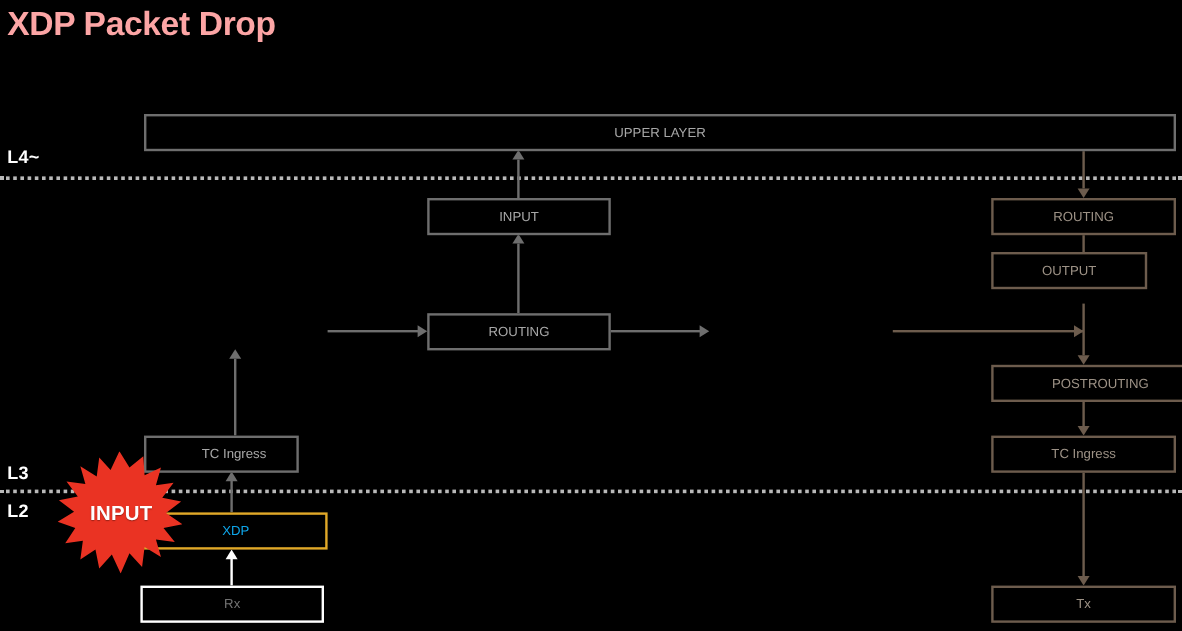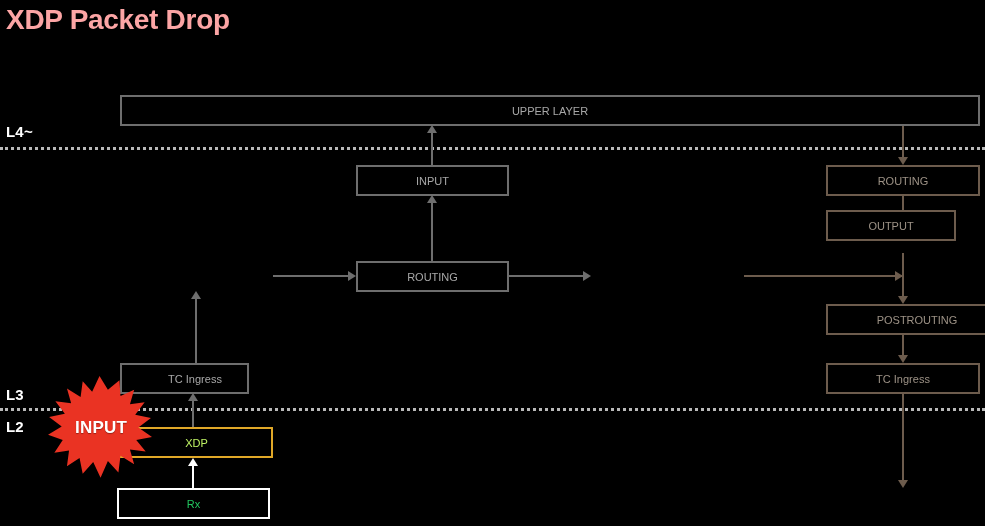--- a/index.html
+++ b/index.html
@@ -22,22 +22,22 @@
   .node {
     position: absolute;
     display: flex; align-items: center; justify-content: center;
     border: 2px solid #6e6e6e;
     color: #a8a8a8;
     font-size: 11px;
     background: #000;
     white-space: nowrap;
   }
   .node.brown { border-color: #6d5c4d; color: #9d9286; }
-  .node.xdp   { border-color: #e0a828; color: #bef264; }
-  .node.rx    { border-color: #ffffff; color: #22c55e; }
+  .node.xdp   { border-color: #e0a828; color: #0ea5e9; }
+  .node.rx    { border-color: #ffffff; color: #737373; }
 
   
   .ln { position: absolute; background: #6e6e6e; }
   .ln.brown { background: #6d5c4d; }
   .ln.white { background: #ffffff; }
   .vl { width: 2px; }
   .hl { height: 2px; }
 
   .arrow { position: absolute; width: 0; height: 0; }
   .arrow.up    { border-left: 5px solid transparent; border-right: 5px solid transparent; border-bottom: 8px solid #6e6e6e; }
@@ -146,17 +146,18 @@
   <div class="node rx" style="left:117px; top:488px; width:153px; height:31px;">Rx</div>
 
   <div class="node brown" style="left:826px; top:165px; width:154px; height:31px;">ROUTING</div>
 
   <div class="node brown" style="left:826px; top:210px; width:130px; height:31px;">OUTPUT</div>
 
   <div class="node brown" style="left:826px; top:304px; width:182px; height:31px;">POSTROUTING</div>
 
   <div class="node brown" style="left:826px; top:363px; width:154px; height:31px;">TC Ingress</div>
 
+  <div class="node brown" style="left:826px; top:488px; width:154px; height:31px;">Tx</div>
 
   <div class="burst" style="left:47px; top:376px; width:105px; height:105px;"></div>
   <div class="burst-label" style="left:70px; top:418px; width:62px; text-align:center;">INPUT</div>
 
 </div>
 
 </body></html>

